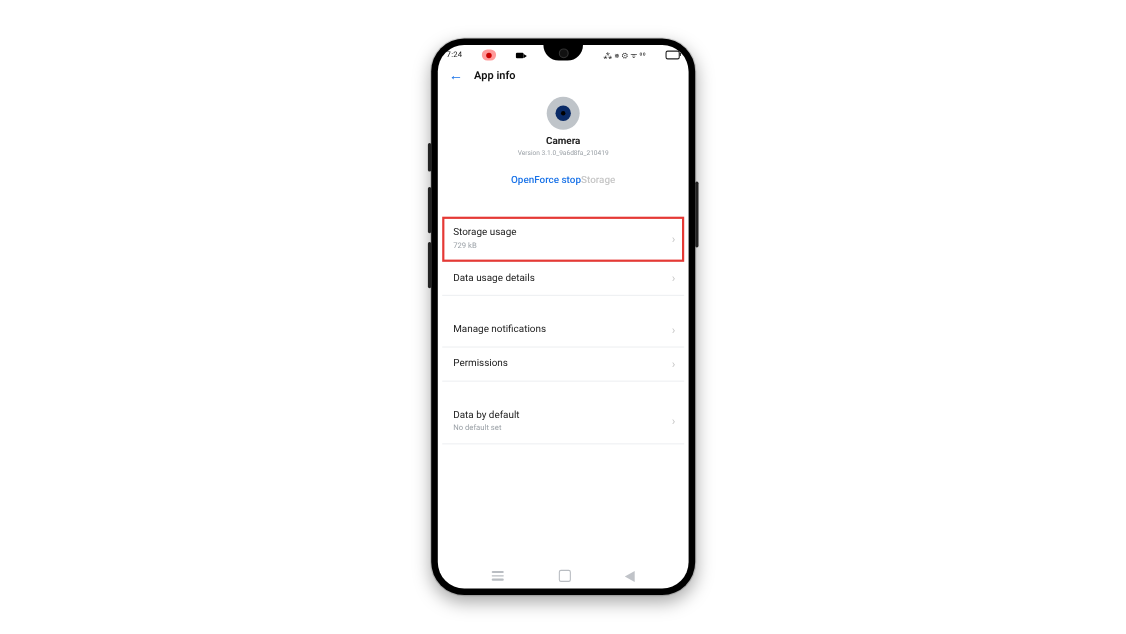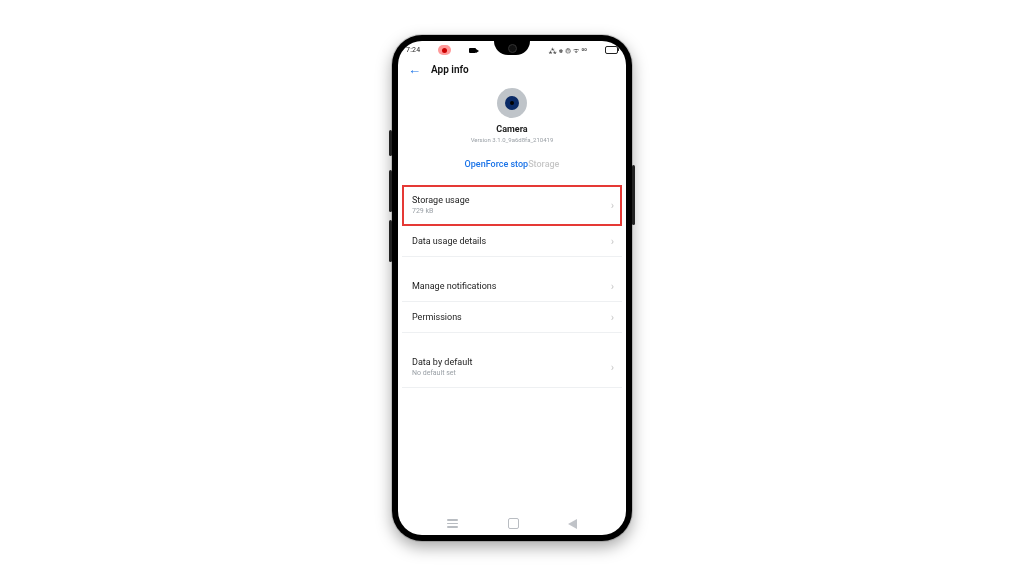--- a/index.html
+++ b/index.html
@@ -33,21 +33,21 @@
   .app-icon .lens{width:14px;height:14px;border-radius:50%;background:#0a2a66;display:flex;align-items:center;justify-content:center}
   .app-icon .lens:before{content:"";width:4px;height:4px;border-radius:50%;background:#000}
   .app-name{font-size:9px;font-weight:700;color:#222}
   .app-version{font-size:6px;color:#9aa0a6;margin-top:2px}
   
   .actions{display:flex;justify-content:center;padding:6px 16px 12px}
   .act{font-size:9px;font-weight:500}
   .act.enabled{color:#1a73e8}
   .act.disabled{color:#c7c7c7}
   
-  .group{margin:4px 4px 14px}
+  .group{margin:16px 4px 14px}
   .row{position:relative;padding:10px 20px 10px 10px;border-bottom:1px solid #eef0f2}
   .row:last-child{border-bottom:none}
   .group-border-bottom{border-bottom:1px solid #eef0f2}
   .row-title{font-size:9px;color:#222}
   .row-sub{font-size:7px;color:#9aa0a6;margin-top:2px}
   .chev{position:absolute;right:8px;top:50%;transform:translateY(-50%);color:#c7c7c7;font-size:11px}
   
   .highlight{outline:2px solid #e53935;outline-offset:-2px}
   
   .navbar{position:absolute;bottom:6px;left:0;right:0;display:flex;justify-content:space-evenly;align-items:center;color:#b9bdc2}

